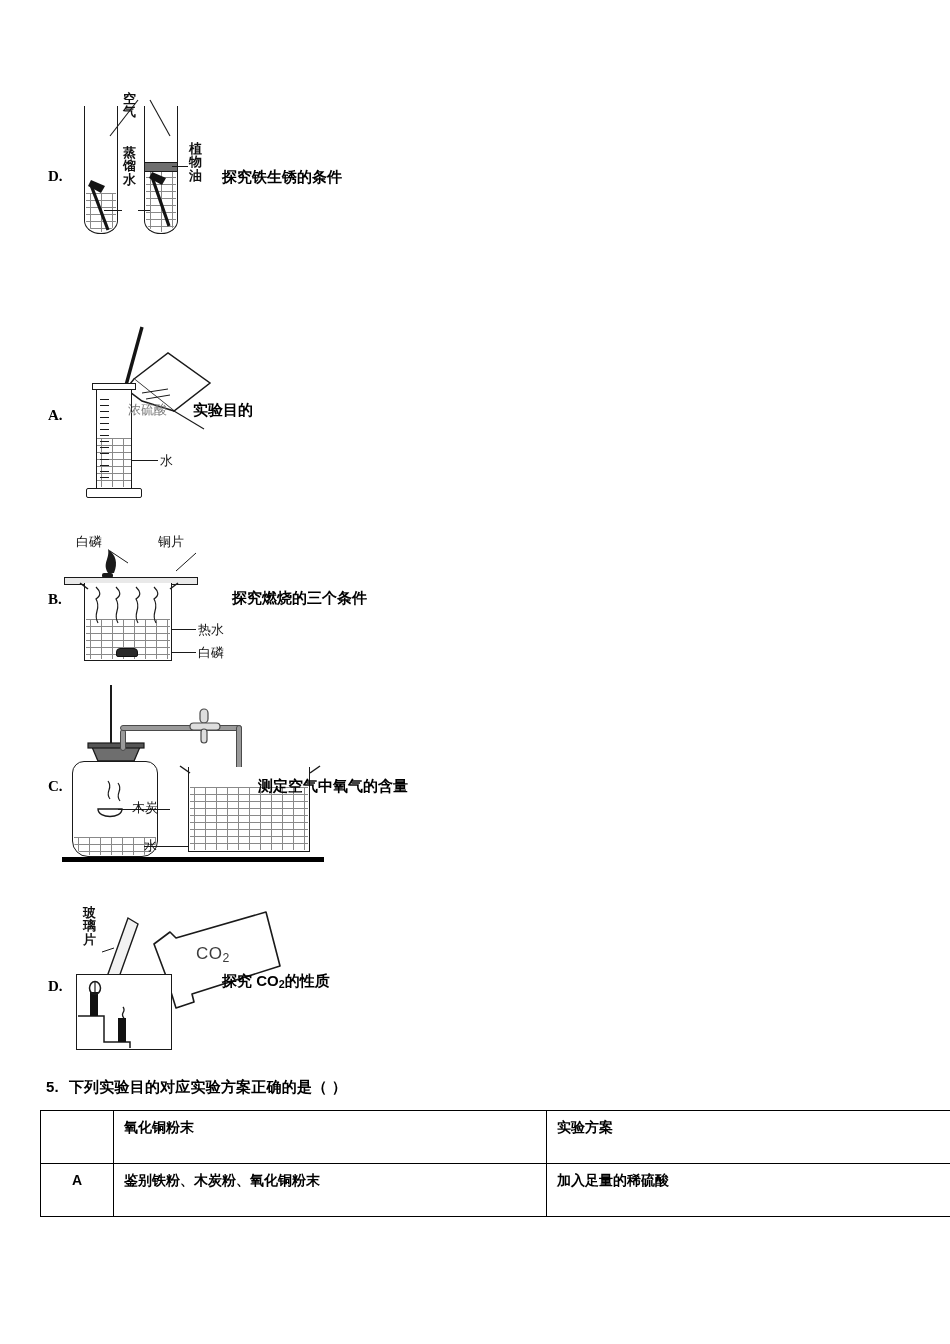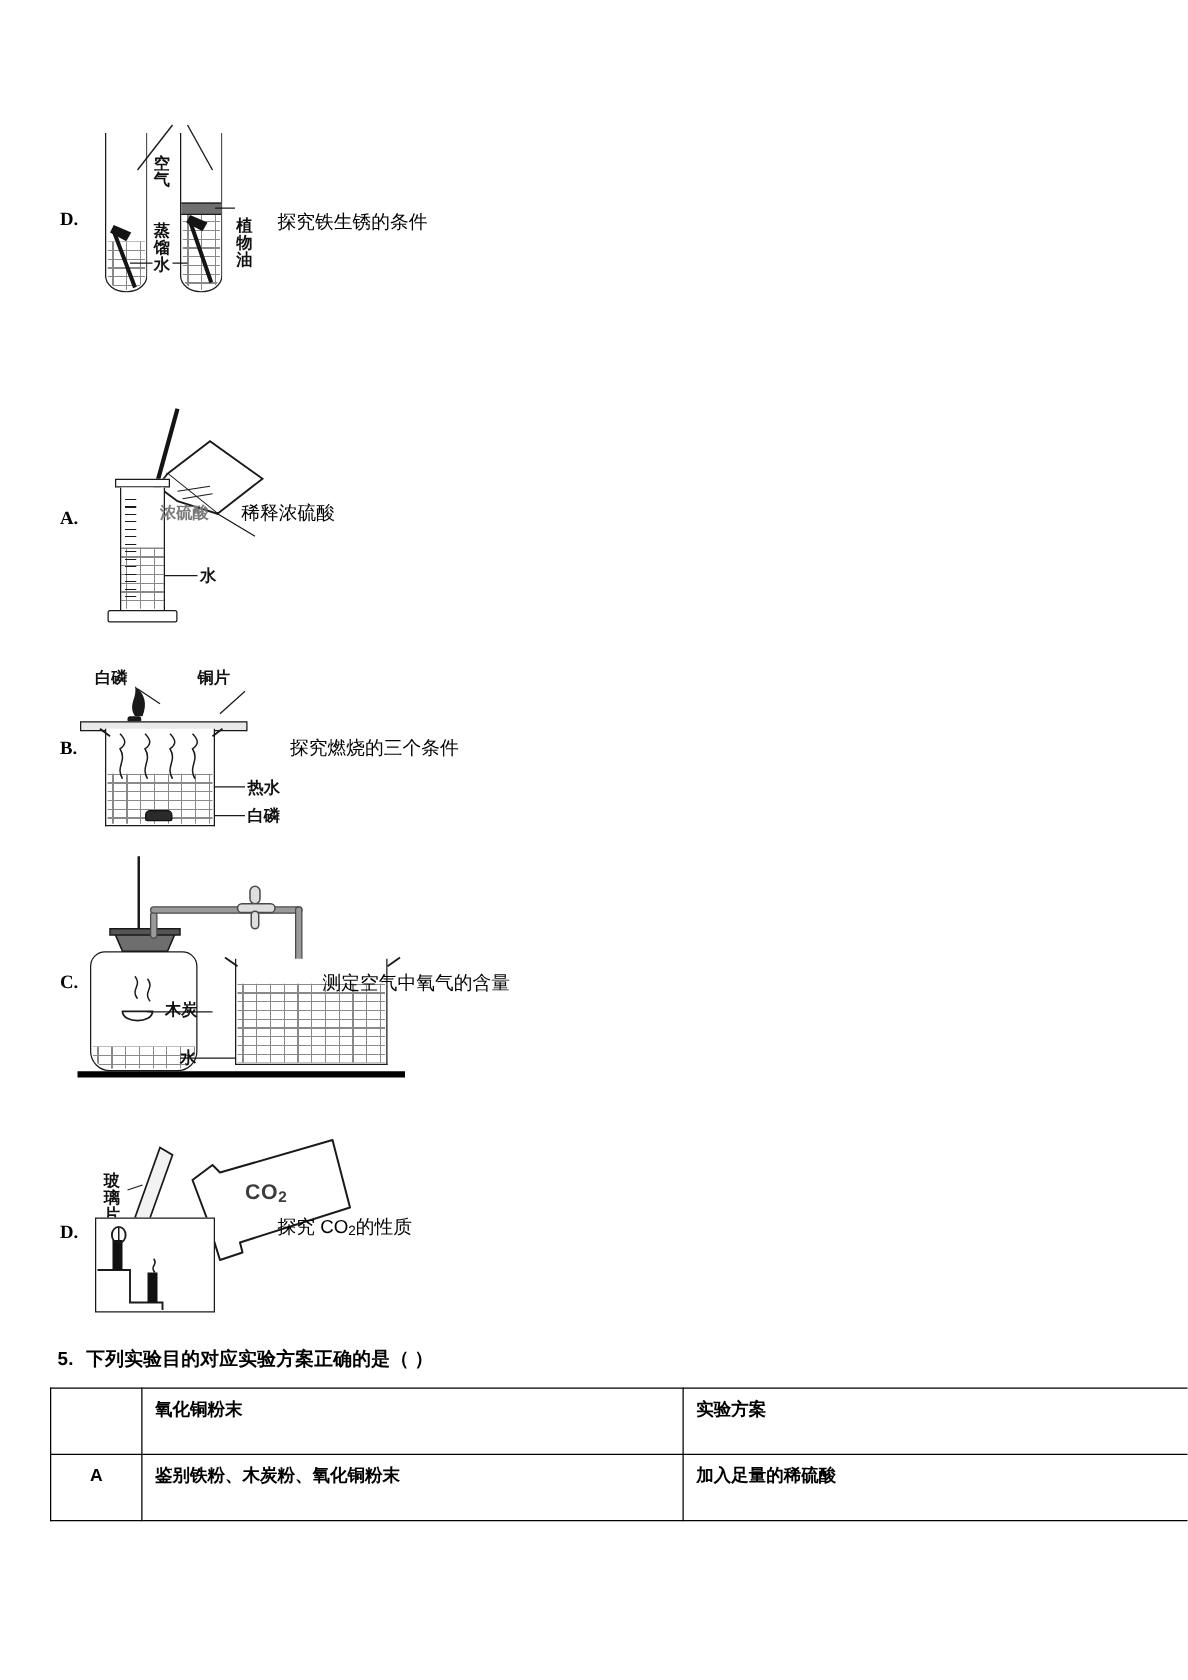--- a/index.html
+++ b/index.html
@@ -32,39 +32,38 @@
   }
   .opt-letter {
     font-family: "Liberation Serif", "DejaVu Serif", serif;
     font-size: 15px;
     font-weight: bold;
     white-space: nowrap;
   }
   .desc {
     font-family: "Liberation Sans", "DejaVu Sans", sans-serif;
     font-size: 15px;
+    font-weight: bold;
+    white-space: nowrap;
+  }
+  .lbl {
+    font-family: "Liberation Sans", "DejaVu Sans", sans-serif;
+    font-size: 13px;
     font-weight: normal;
-    white-space: nowrap;
-  }
-  .lbl {
-    font-family: "Liberation Sans", "DejaVu Sans", sans-serif;
-    font-size: 13px;
-    font-weight: bold;
     white-space: nowrap;
     color: #111;
   }
   .lbl-v {
     font-family: "Liberation Sans", "DejaVu Sans", sans-serif;
     font-size: 13px;
     font-weight: bold;
     line-height: 1.02;
     width: 15px;
     text-align: center;
     color: #111;
-    margin-top: 32px;
   }
   .sub { font-size: 0.72em; vertical-align: -0.22em; }
 
   
   .ln { position: absolute; background: #1a1a1a; }
   .hl { height: 1px; }
   .vl { width: 1px; }
 
   
   table.qtable {
@@ -229,21 +228,21 @@
     <div class="cyl-body" style="left:56px; top:65px; width:36px; height:98px;"></div>
     <div class="ticks" style="left:60px; top:74px; width:9px; height:82px;"></div>
     <div class="water-fill" style="left:57px; top:113px; width:34px; height:49px; border-radius:0;"></div>
     <div class="cyl-base" style="left:46px; top:163px; width:56px; height:10px;"></div>
 
     <div class="abs lbl" style="left:88px; top:76px; color:#7a7a7a;">浓硫酸</div>
 
     <div class="ln hl" style="left:92px; top:135px; width:26px;"></div>
     <div class="abs lbl" style="left:120px; top:127px;">水</div>
 
-    <div class="abs desc" style="left:153px; top:76px;">稀释浓硫酸</div>
+    <div class="abs desc" style="left:153px; top:76px;">实验目的</div>
   </div>
 
   <div class="abs" style="left:40px; top:525px; width:500px; height:145px;">
 
     <div class="abs opt-letter" style="left:8px; top:66px;">B.</div>
 
     <div class="abs lbl" style="left:36px; top:8px;">白磷</div>
     <div class="abs lbl" style="left:118px; top:8px;">铜片</div>
 
     <svg class="ov" style="left:36px; top:22px;" width="160" height="36" viewBox="0 0 160 36">

